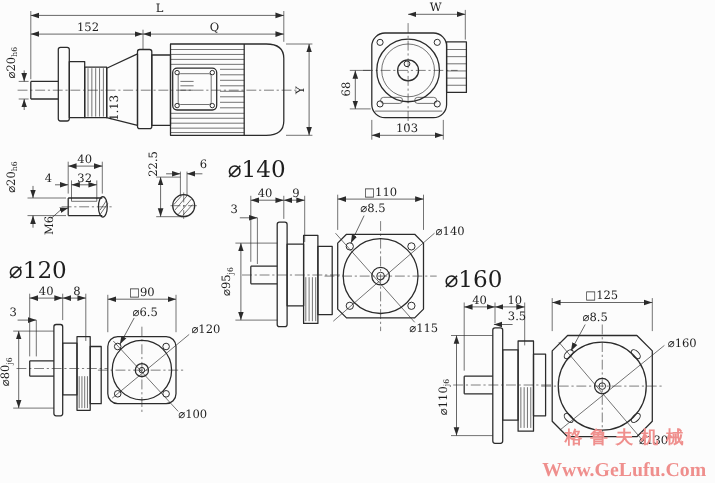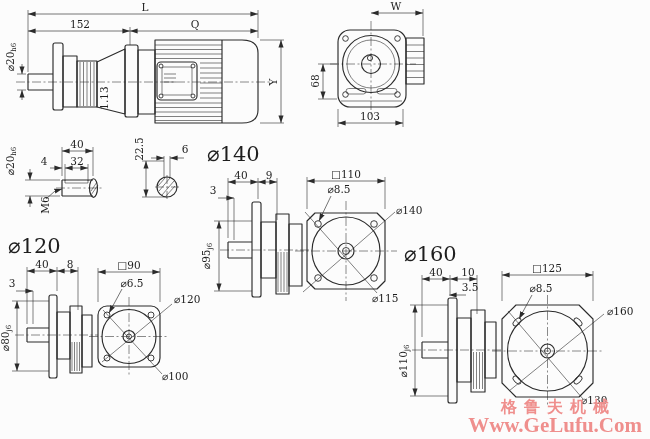--- a/index.html
+++ b/index.html
@@ -11,21 +11,21 @@
   svg text.ttl{font-size:21px;}
   svg tspan.sub{font-size:7px;}
   .obj{fill:none;stroke:#2b2b2b;stroke-width:1.15;stroke-linejoin:round;}
   .thin{fill:none;stroke:#2b2b2b;stroke-width:0.6;}
   .dim{fill:none;stroke:#2b2b2b;stroke-width:0.65;}
   .cl{fill:none;stroke:#2b2b2b;stroke-width:0.55;stroke-dasharray:9 2.5 2 2.5;}
   .hole{fill:none;stroke:#2b2b2b;stroke-width:0.9;}
   .wm{position:absolute;right:8px;bottom:3px;text-align:center;color:#ef8f8d;
       font-family:Liberation Serif, serif;font-weight:bold;}
   .wm1{font-size:16px;letter-spacing:7px;margin-right:-7px;line-height:1.0;}
-  .wm2{font-size:21px;line-height:1.0;}
+  .wm2{font-size:18px;line-height:1.0;margin-top:11px;}
 </style>
 </head>
 <body>
 
 <div class="page">
 <svg width="650" height="439" viewBox="0 0 650 439">
   <defs>
     <marker id="arr" viewBox="0 0 10 8" refX="9.5" refY="4" markerWidth="8" markerHeight="6.5" markerUnits="userSpaceOnUse" orient="auto-start-reverse">
       <path d="M0,0.8 L9.5,4 L0,7.2 z" fill="#2b2b2b"></path>
     </marker>

